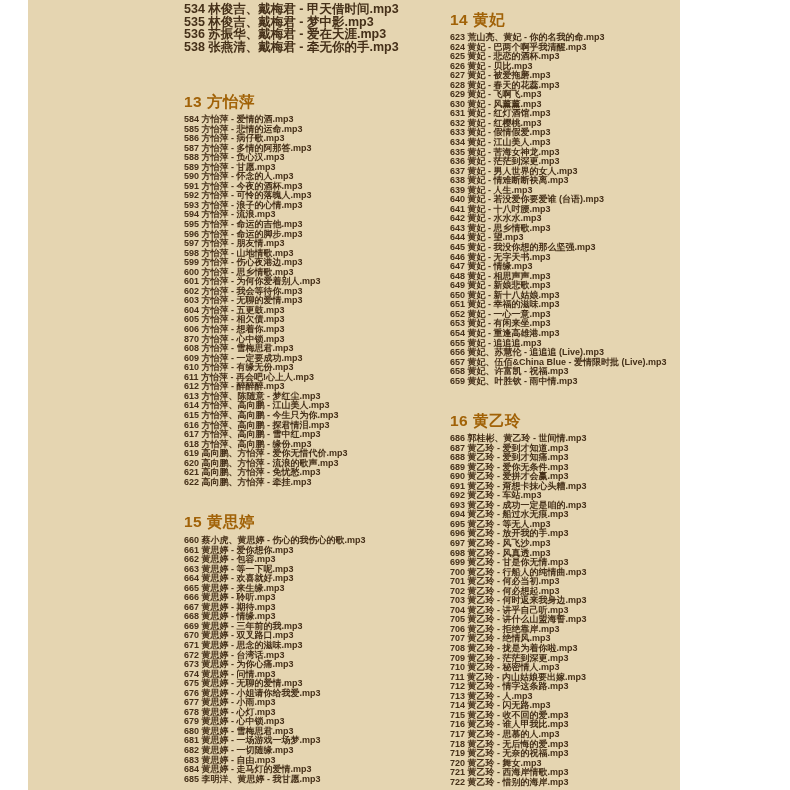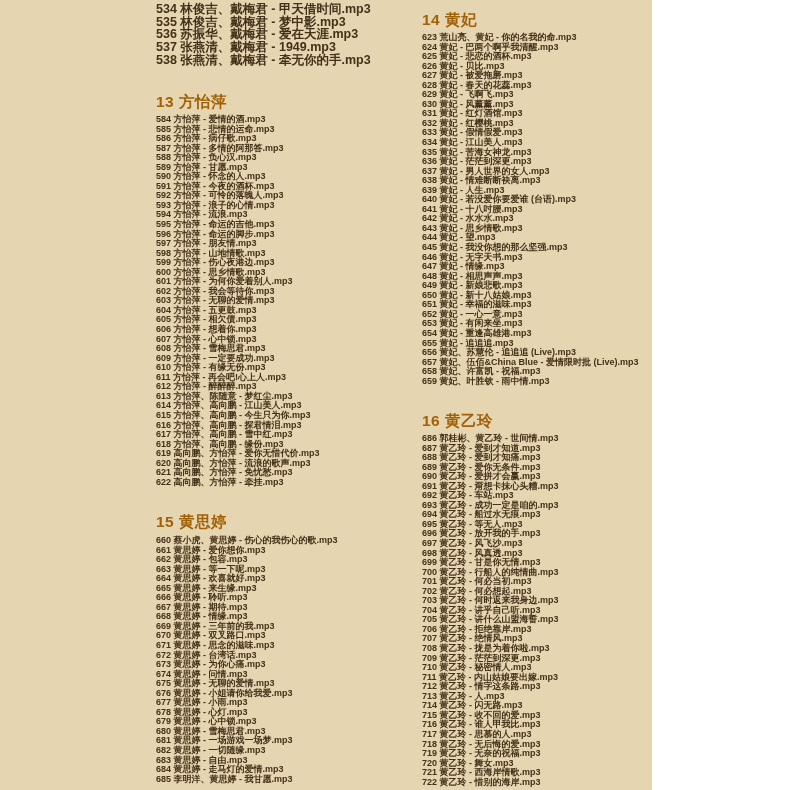--- a/index.html
+++ b/index.html
@@ -1,17 +1,17 @@
 <!DOCTYPE html>
 <html><head>
 <meta charset="utf-8">
 <style>
   html,body{margin:0;padding:0;}
   body{font-family:"Liberation Sans","DejaVu Sans",sans-serif;}
-  .canvas{position:relative;width:652px;height:790px;background:#ffffff;overflow:hidden;}
+  .canvas{position:relative;width:652px;height:790px;background:#ffffff;overflow:hidden;margin-left:28px;}
   .paper{position:absolute;left:0;top:0;width:668px;height:790px;background:#e5d5b1;}
   .block{position:absolute;white-space:nowrap;}
   .section-header{font-size:15.5px;font-weight:bold;color:#a16207;letter-spacing:0.5px;}
   .track-line{font-size:9px;line-height:9.55px;font-weight:600;color:#453019;}
   .track-line-lg{font-size:12.5px;line-height:12.7px;font-weight:600;color:#453019;}
   .intro-list{left:156px;top:3px;}
   .hdr-13{left:156px;top:92px;}
   .list-13{left:156px;top:115px;}
   .hdr-15{left:156px;top:512px;text-align:center;}
   .list-15{left:156px;top:536px;}
@@ -23,21 +23,20 @@
 </head>
 <body>
 
 <div class="canvas">
   <div class="paper"></div>
 
   <div class="block intro-list">
       <div class="track-line-lg">534 林俊吉、戴梅君 - 甲天借时间.mp3</div>
       <div class="track-line-lg">535 林俊吉、戴梅君 - 梦中影.mp3</div>
       <div class="track-line-lg">536 苏振华、戴梅君 - 爱在天涯.mp3</div>
-      <div class="track-line-lg">537 张燕清、戴梅君 - 1949.mp3</div>
       <div class="track-line-lg">538 张燕清、戴梅君 - 牵无你的手.mp3</div>
     </div>
 
   <div class="block section-header hdr-13">13 方怡萍</div>
   <div class="block list-13">
       <div class="track-line">584 方怡萍 - 爱情的酒.mp3</div>
       <div class="track-line">585 方怡萍 - 悲情的运命.mp3</div>
       <div class="track-line">586 方怡萍 - 病仔歌.mp3</div>
       <div class="track-line">587 方怡萍 - 多情的阿那答.mp3</div>
       <div class="track-line">588 方怡萍 - 负心汉.mp3</div>
@@ -52,21 +51,21 @@
       <div class="track-line">597 方怡萍 - 朋友情.mp3</div>
       <div class="track-line">598 方怡萍 - 山地情歌.mp3</div>
       <div class="track-line">599 方怡萍 - 伤心夜港边.mp3</div>
       <div class="track-line">600 方怡萍 - 思乡情歌.mp3</div>
       <div class="track-line">601 方怡萍 - 为何你爱着别人.mp3</div>
       <div class="track-line">602 方怡萍 - 我会等待你.mp3</div>
       <div class="track-line">603 方怡萍 - 无聊的爱情.mp3</div>
       <div class="track-line">604 方怡萍 - 五更鼓.mp3</div>
       <div class="track-line">605 方怡萍 - 相欠债.mp3</div>
       <div class="track-line">606 方怡萍 - 想着你.mp3</div>
-      <div class="track-line">607 方怡萍 - 心中锁.mp3</div>
+      <div class="track-line">870 方怡萍 - 心中锁.mp3</div>
       <div class="track-line">608 方怡萍 - 雪梅思君.mp3</div>
       <div class="track-line">609 方怡萍 - 一定要成功.mp3</div>
       <div class="track-line">610 方怡萍 - 有缘无份.mp3</div>
       <div class="track-line">611 方怡萍 - 再会吧!心上人.mp3</div>
       <div class="track-line">612 方怡萍 - 醉醉醉.mp3</div>
       <div class="track-line">613 方怡萍、陈随意 - 梦红尘.mp3</div>
       <div class="track-line">614 方怡萍、高向鹏 - 江山美人.mp3</div>
       <div class="track-line">615 方怡萍、高向鹏 - 今生只为你.mp3</div>
       <div class="track-line">616 方怡萍、高向鹏 - 探君情泪.mp3</div>
       <div class="track-line">617 方怡萍、高向鹏 - 雪中红.mp3</div>

